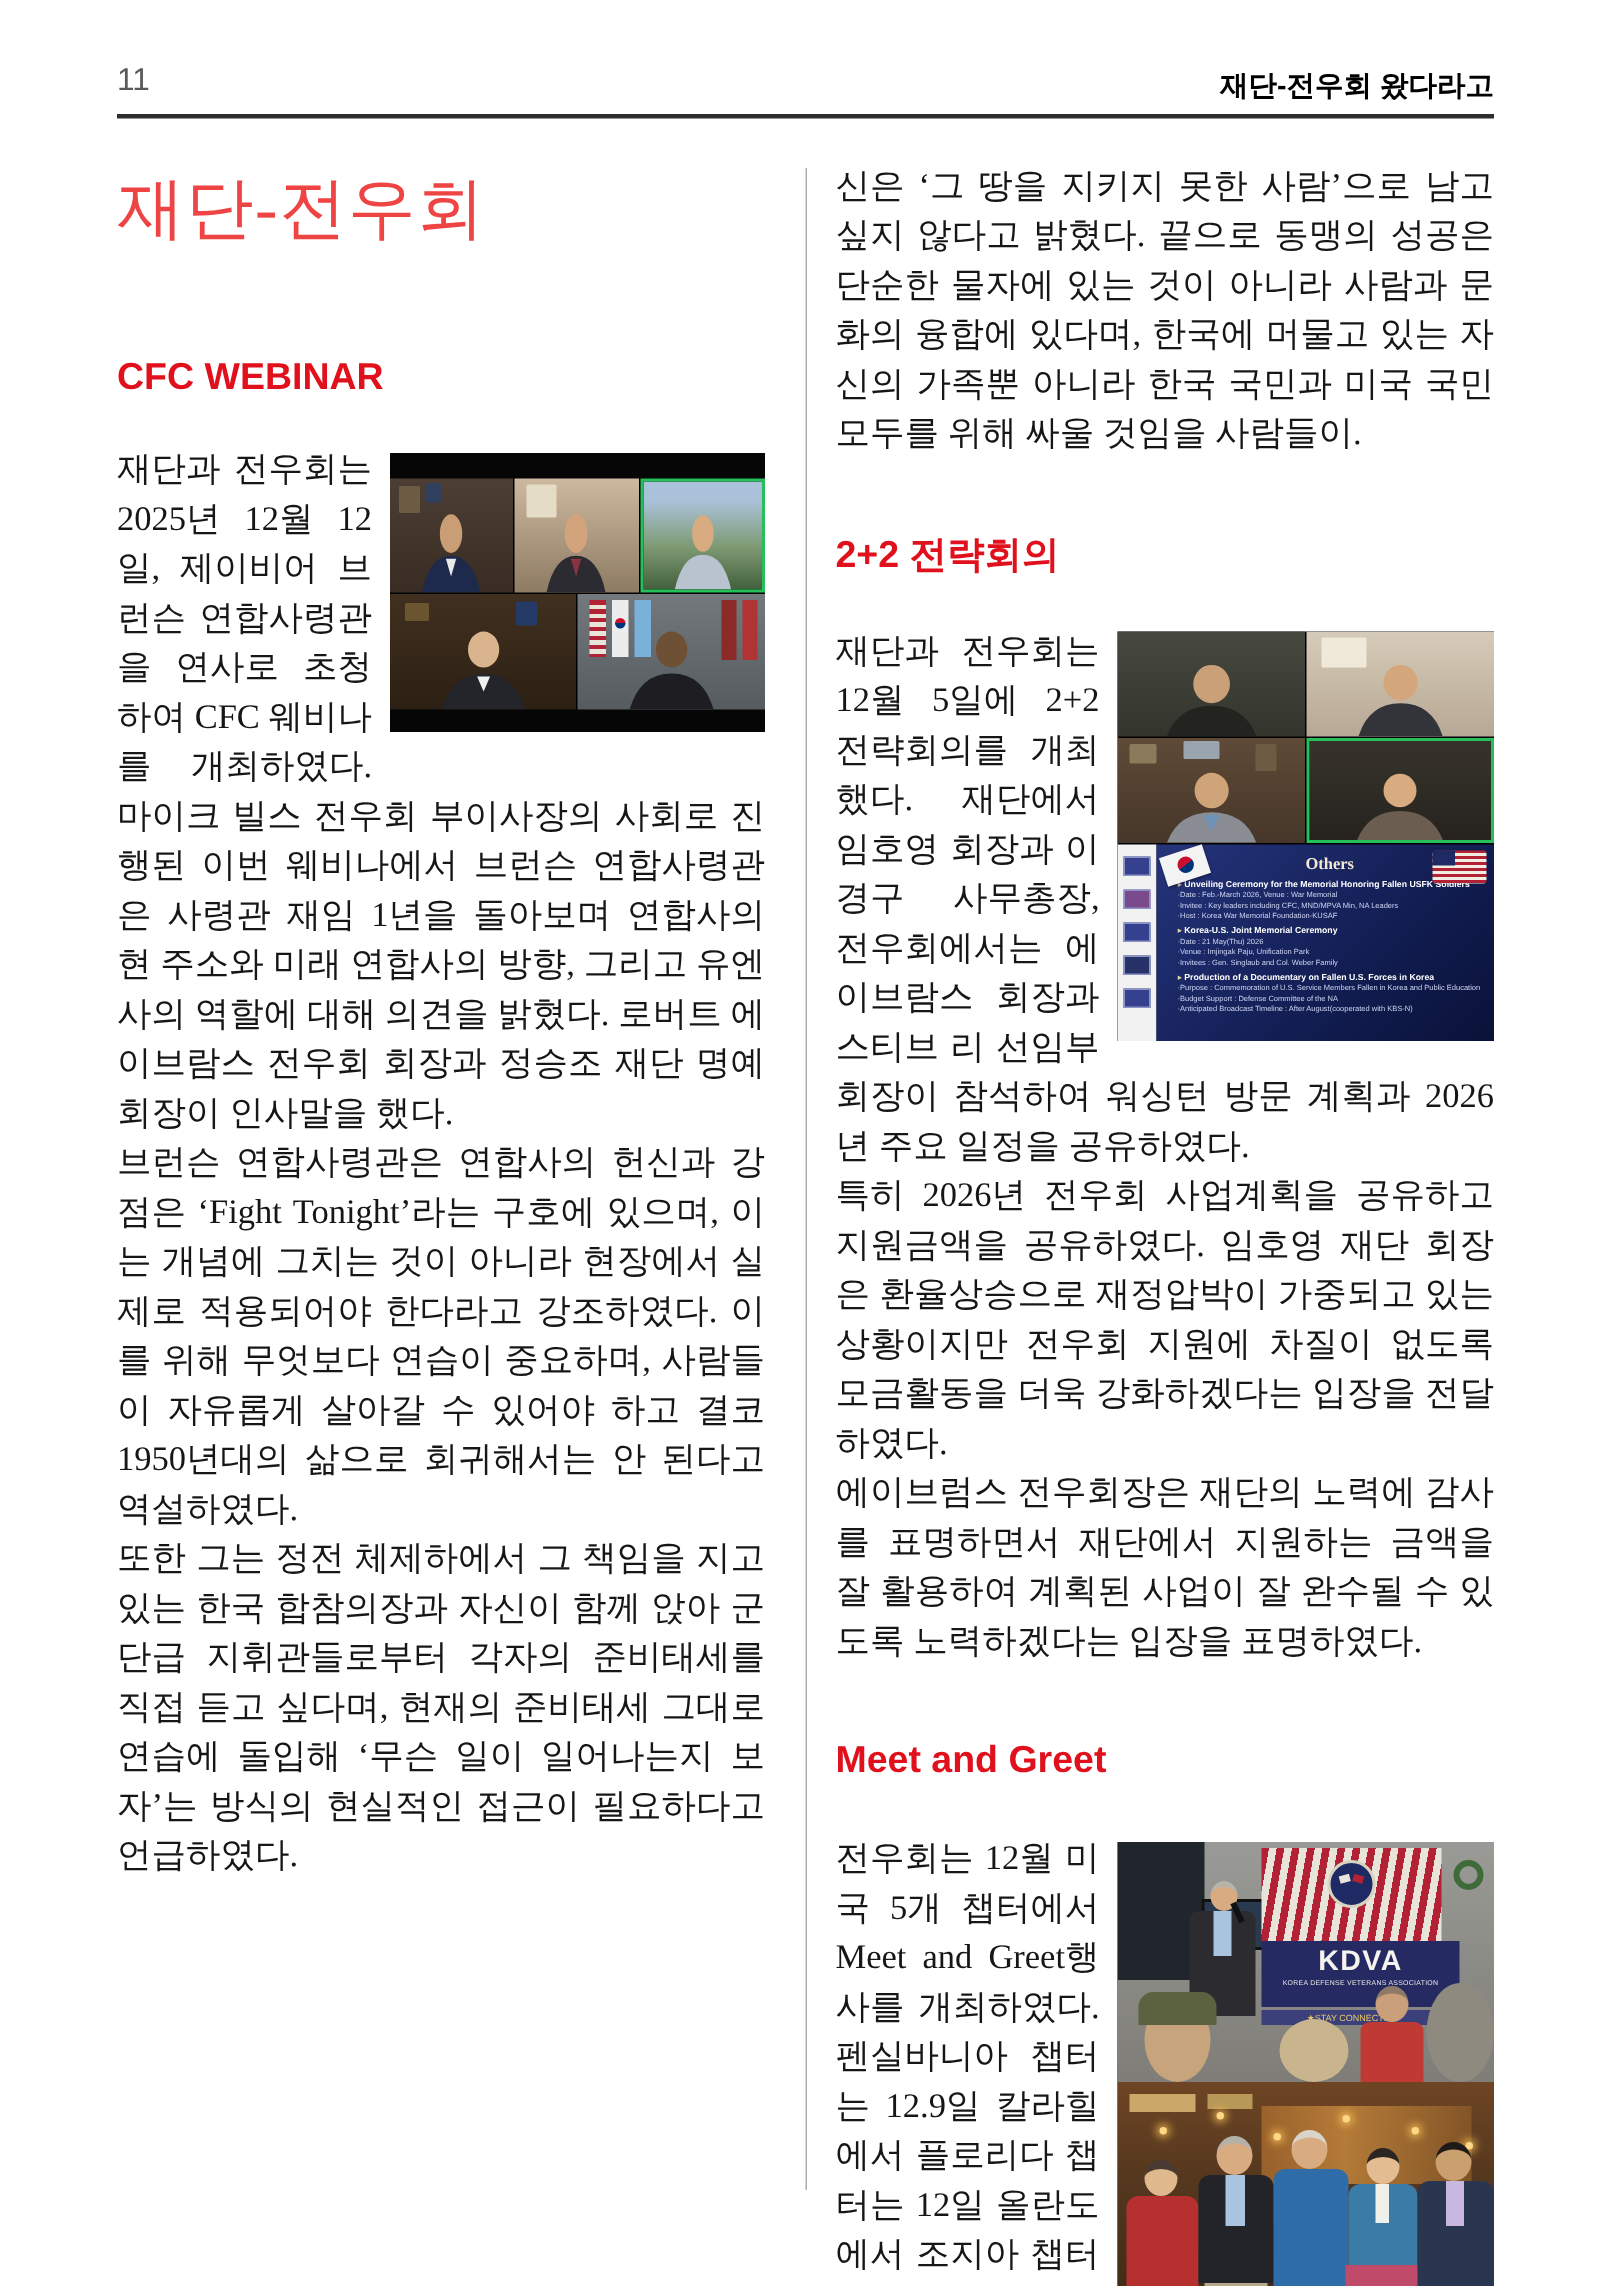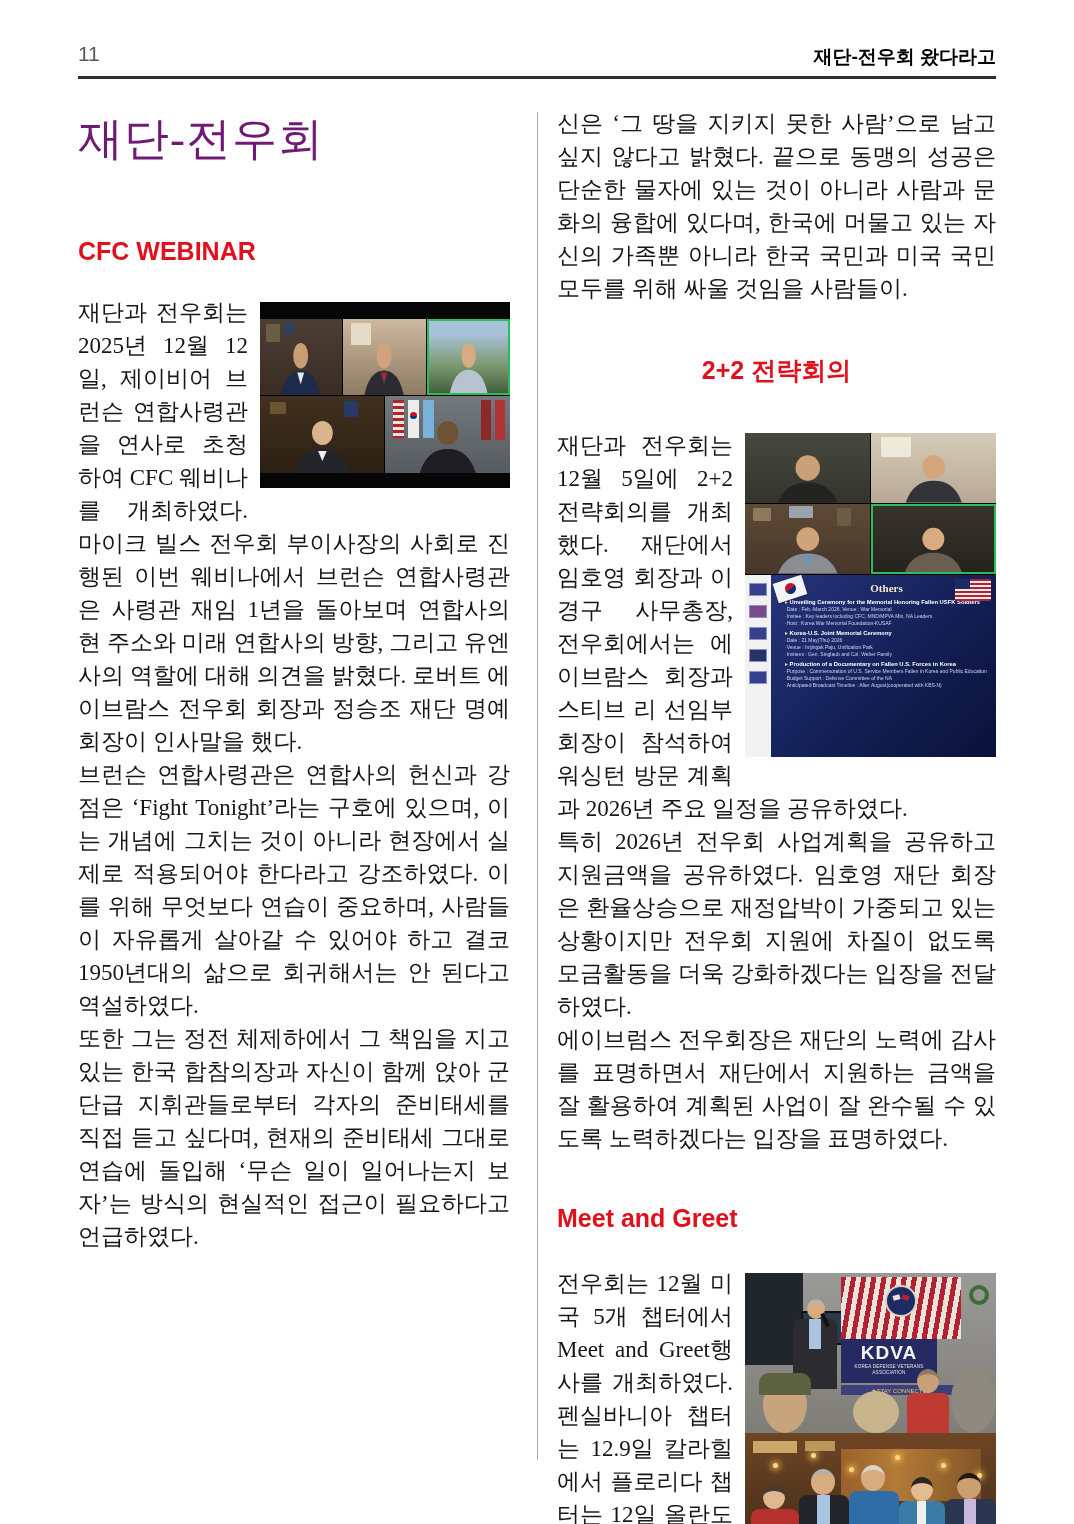--- a/index.html
+++ b/index.html
@@ -7,33 +7,33 @@
         font-family:"Liberation Serif","DejaVu Serif",serif;color:#161616;}
   .pagenum{position:absolute;left:78px;top:42px;font-family:"Liberation Sans","DejaVu Sans",sans-serif;
            font-size:21px;color:#5a5a5a;}
   .runhead{position:absolute;right:78px;top:44px;font-family:"Liberation Sans","DejaVu Sans",sans-serif;
            font-size:19px;font-weight:bold;color:#000;}
   .rule{position:absolute;left:78px;right:78px;top:76px;height:3px;background:#2e2e2e;}
   .coldiv{position:absolute;left:537px;top:112px;width:1px;height:1348px;background:#ababab;}
   .col{position:absolute;top:100px;}
   .col.left{left:78px;width:432px;}
   .col.right{left:557px;width:439px;}
-  h1.title{margin:6px 0 0;font-size:45px;line-height:66px;font-weight:500;letter-spacing:1px;color:#701a75;}
+  h1.title{margin:6px 0 0;font-size:45px;line-height:66px;font-weight:500;letter-spacing:1px;color:#ef4444;}
   h2.red{font-family:"Liberation Sans","DejaVu Sans",sans-serif;font-size:25px;line-height:30px;
          font-weight:bold;color:#e0101c;}
   .h-cfc{margin:64px 0 30px;}
-  .h-22{margin:50px 0 44px;text-align:center;}
+  .h-22{margin:50px 0 32px;}
   .h-mg{margin:48px 0 34px;}
   p.body{margin:0;font-size:23px;line-height:33px;text-align:justify;color:#161616;}
   p.body.first{margin-top:7px;}
   
   .photo{position:relative;float:right;overflow:hidden;background:#000;}
   .photo *{position:absolute;box-sizing:border-box;}
   .webinar{width:250px;height:186px;margin:6px 0 12px 12px;}
-  .strategy{width:251px;height:324px;margin:4px 0 12px 12px;}
+  .strategy{width:251px;height:273px;margin:4px 0 12px 12px;}
   .meet{width:251px;height:327px;margin:6px 0 12px 12px;}
   .tile{overflow:hidden;}
   .tile svg{position:absolute;left:15%;bottom:0;width:70%;height:78%;}
   .frame{border-radius:1px;}
   
   .slide{left:26px;top:142px;right:0;bottom:0;background:linear-gradient(135deg,#26347c 0%,#131f55 55%,#0a1238 100%);
          padding:7px 8px 4px 14px;font-family:"Liberation Sans","DejaVu Sans",sans-serif;}
   .slide *{position:static;}
   .sl-title{text-align:center;font-family:"Liberation Serif","DejaVu Serif",serif;font-size:11px;
             font-weight:bold;color:#f2ead2;margin-bottom:4px;}
@@ -208,21 +208,21 @@
     <div class="photo meet">
 
       <div class="tile" style="left:0;top:0;width:251px;height:160px;background:linear-gradient(180deg,#9a9a96,#7e7d78);">
         <div style="left:0;top:0;width:58px;height:92px;background:#20262c;"></div>
         <div style="left:56px;top:38px;width:44px;height:34px;background:#2a3a4e;border:2px solid #111;"></div>
 
         <div class="kdva-flag" style="left:96px;top:4px;width:120px;height:62px;"></div>
         <div class="kdva-seal" style="left:140px;top:12px;width:32px;height:32px;"></div>
         <div style="left:148px;top:22px;width:7px;height:5px;background:#e8e4da;transform:rotate(-15deg);"></div>
         <div style="left:157px;top:22px;width:7px;height:5px;background:#b22234;transform:rotate(15deg);"></div>
-        <div class="kdva-band" style="left:96px;top:66px;width:96px;height:44px;padding-top:3px;">
+        <div class="kdva-band" style="left:96px;top:66px;width:132px;height:44px;padding-top:3px;">
           <div class="kdva-title">KDVA</div>
           <div class="kdva-sub">KOREA DEFENSE VETERANS ASSOCIATION</div>
         </div>
         <div class="kdva-tag" style="left:96px;top:112px;width:120px;height:10px;background:#3b3f7a;padding-top:2px;">STAY CONNECTED</div>
         <div style="left:224px;top:12px;width:20px;height:20px;border-radius:50%;border:4px solid #3e6b37;background:transparent;"></div>
 
         <div class="head" style="left:62px;top:26px;width:18px;height:20px;background:#d8ab80;border-top:4px solid #b9b4aa;"></div>
         <div style="left:48px;top:46px;width:44px;height:70px;background:#2b2b30;border-radius:6px 6px 0 0;"></div>
         <div style="left:64px;top:46px;width:12px;height:30px;background:#a9c4de;"></div>
         <div style="left:78px;top:40px;width:4px;height:14px;background:#111;transform:rotate(-25deg);"></div>

